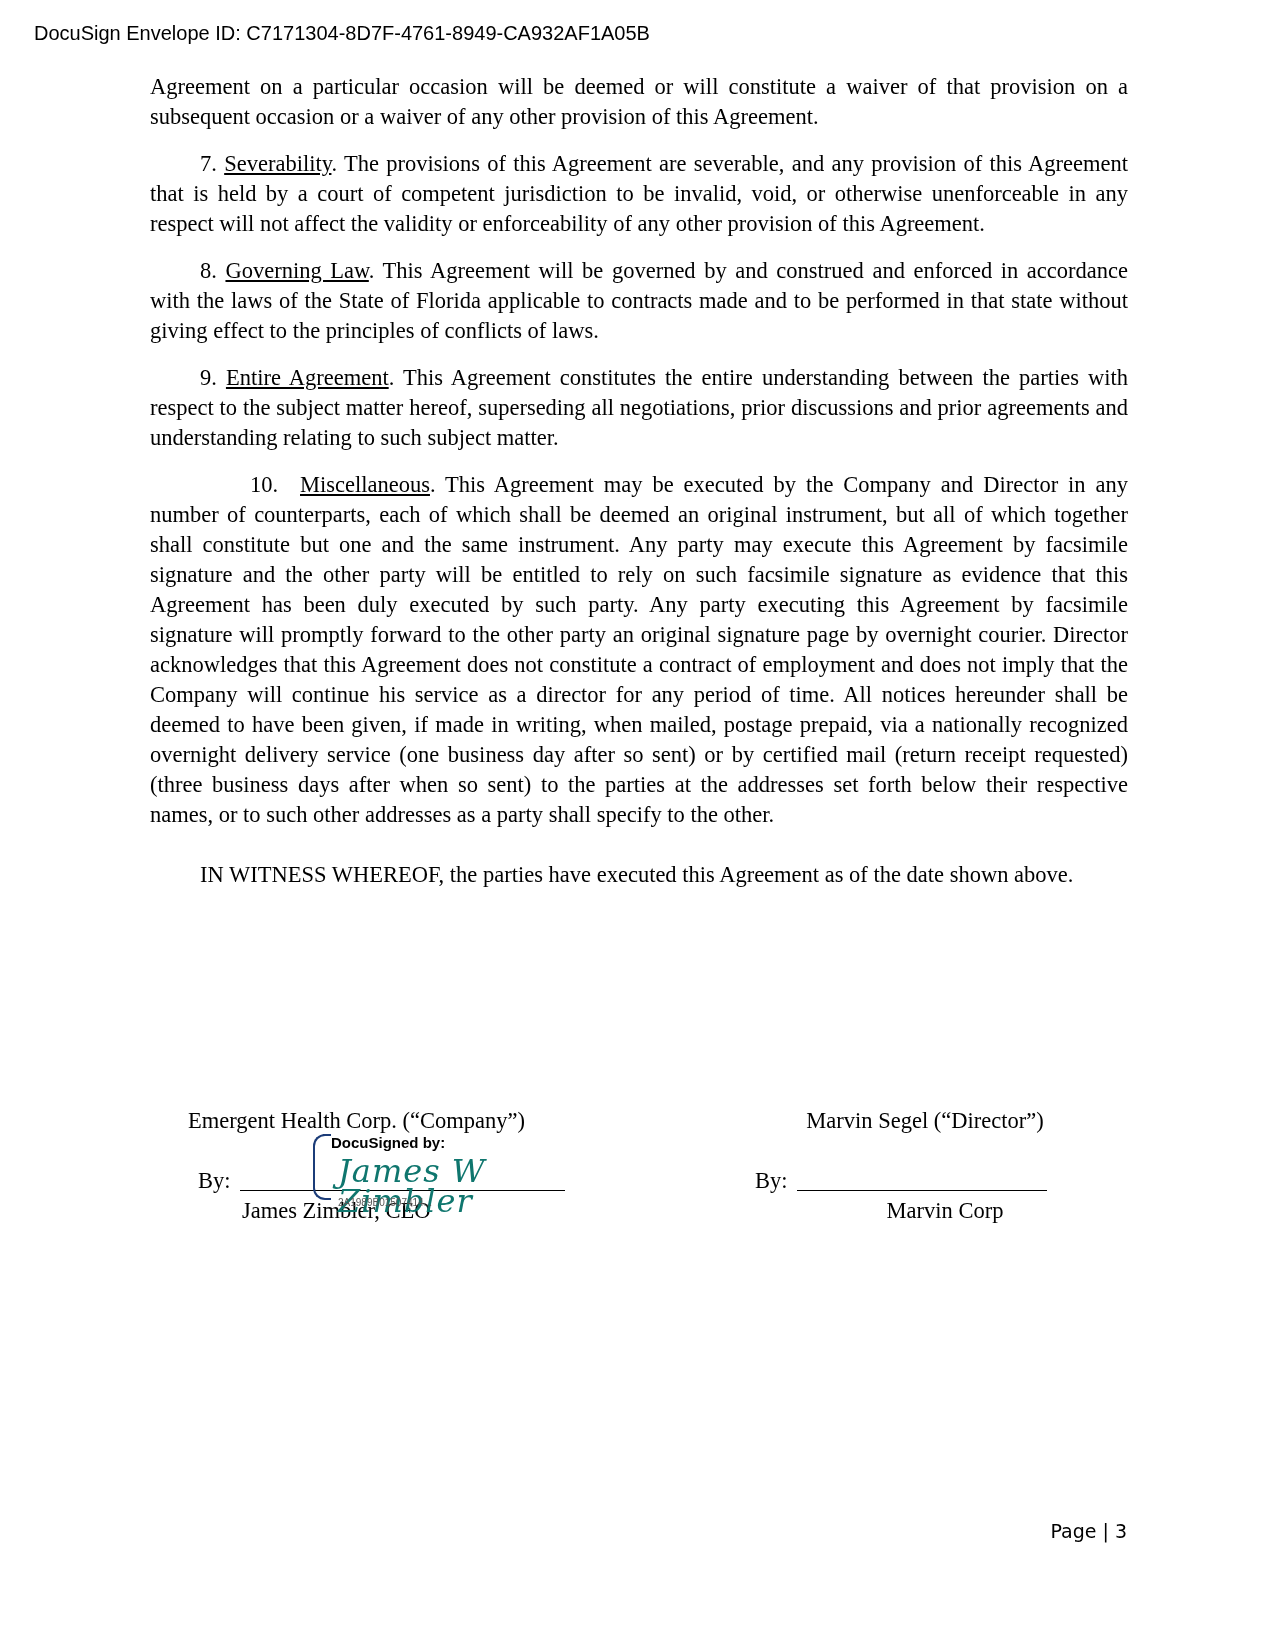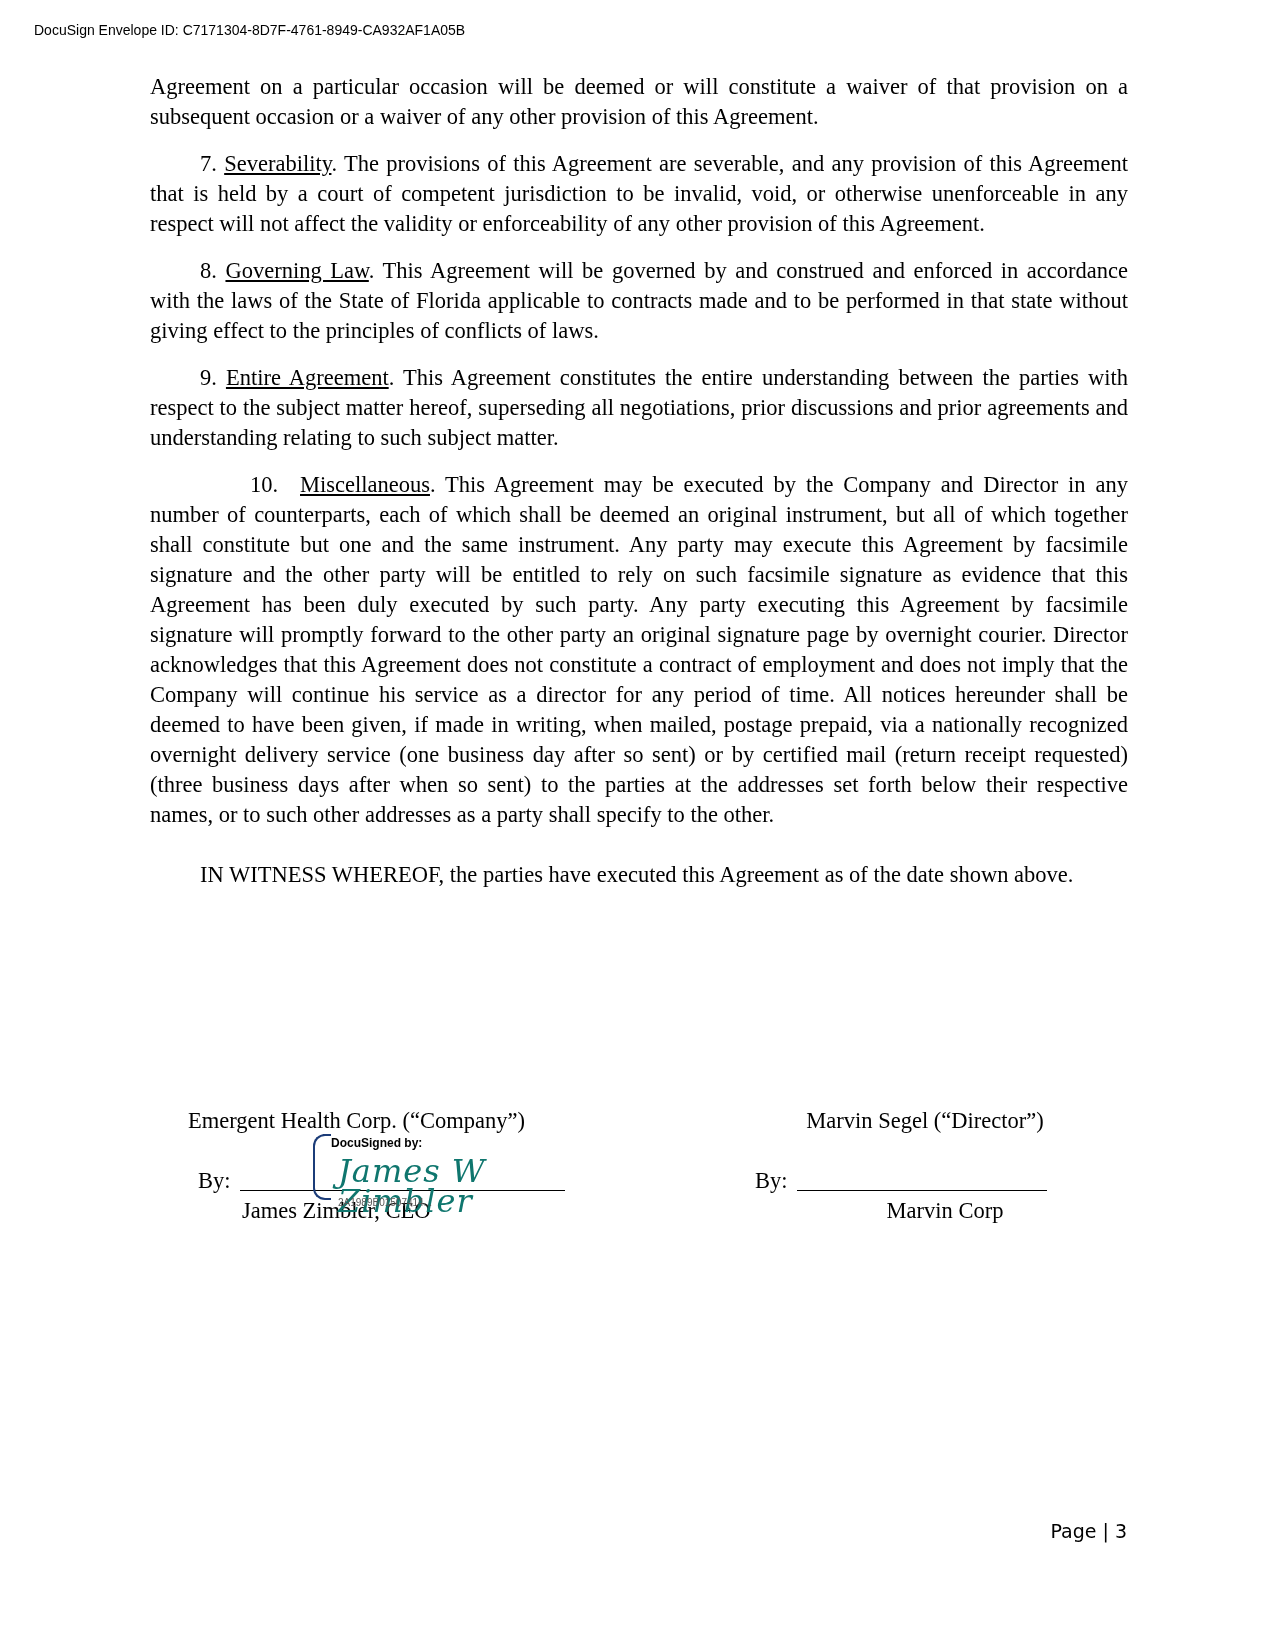--- a/index.html
+++ b/index.html
@@ -1,33 +1,33 @@
 <!DOCTYPE html>
 <html><head>
 <meta charset="utf-8">
 <style>
   html,body{margin:0;padding:0;background:#fff;}
   body{width:1275px;height:1650px;position:relative;overflow:hidden;color:#000;}
-  .envelope{position:absolute;left:34px;top:22px;font-family:"Liberation Sans",sans-serif;font-size:14px;}
+  .envelope{position:absolute;left:34px;top:22px;font-family:"Liberation Sans",sans-serif;font-size:20px;}
   .body{position:absolute;left:150px;top:72px;width:978px;font-family:"Liberation Serif",serif;font-size:22.5px;line-height:30px;}
   .body p{margin:0 0 17px 0;text-align:justify;}
   .body p.indent{text-indent:50px;}
   .u{text-decoration:underline;}
   .num10{display:inline-block;width:100px;}
   .witness{margin-top:30px !important;}
   .sigblock{position:absolute;top:1090px;font-family:"Liberation Serif",serif;font-size:22.5px;line-height:30px;}
   .sig-left{left:188px;width:420px;}
   .sig-right{left:745px;width:360px;text-align:center;}
   .party{margin-bottom:30px;margin-top:16px;}
   .byline{position:relative;height:30px;margin-left:10px;}
   .byline .by{position:absolute;left:0;top:0;}
   .byline .line{position:absolute;left:42px;top:24px;height:1px;background:#000;}
   .signer{margin-left:54px;}
   .ds-bracket{position:absolute;left:115px;top:-32px;width:16px;height:62px;border:2px solid #1b3c78;border-right:none;border-radius:12px 0 0 12px;}
-  .ds-label{position:absolute;left:133px;top:-38px;font-family:"Liberation Sans",sans-serif;font-size:12px;font-weight:bold;}
+  .ds-label{position:absolute;left:133px;top:-38px;font-family:"Liberation Sans",sans-serif;font-size:15px;font-weight:bold;}
   .ds-topline{position:absolute;left:125px;top:-32px;width:8px;height:2px;background:#1b3c78;}
   .ds-sign{position:absolute;left:140px;top:-10px;font-family:"DejaVu Serif",serif;font-style:italic;font-size:32px;color:#0f766e;letter-spacing:1px;}
   .ds-id{position:absolute;left:140px;top:22px;font-family:"Liberation Sans",sans-serif;font-size:10px;color:#555;}
   .page-num{position:absolute;right:148px;top:1520px;font-family:"DejaVu Sans",sans-serif;font-size:19px;}
 </style>
 </head>
 <body>
 
 <div class="envelope">DocuSign Envelope ID: C7171304-8D7F-4761-8949-CA932AF1A05B</div>
 

